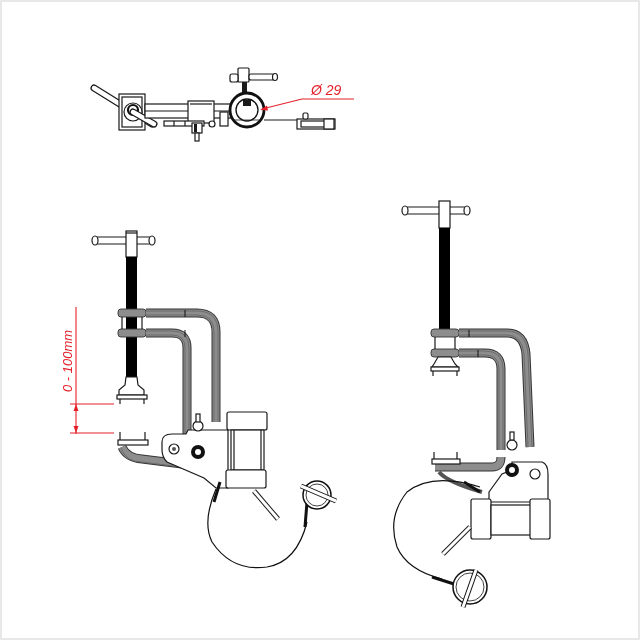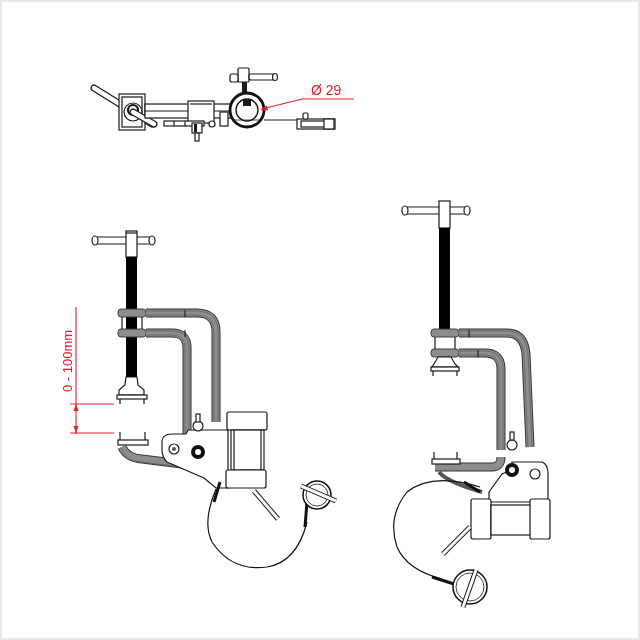--- a/index.html
+++ b/index.html
@@ -1,19 +1,19 @@
 <!DOCTYPE html>
 <html><head>
 <meta charset="utf-8">
 <style>
   html, body { margin: 0; padding: 0; background: #ffffff; }
   body { width: 640px; height: 640px; overflow: hidden; font-family: "Liberation Sans", sans-serif; }
   .frame {
     position: absolute; left: 0; top: 0; width: 640px; height: 640px;
-    box-sizing: border-box; border: 2px solid #e8e8e8; background: #ffffff;
+    box-sizing: border-box; border: 2px solid #e8e8e8; background: #ffffff; font-style: italic;
   }
   svg { position: absolute; left: 0; top: 0; }
   .dim-text { font-family: "Liberation Sans", sans-serif; fill: #e3202a; }
   .ln { stroke: #1a1a1a; fill: none; stroke-width: 1.2; }
   .lnw { stroke: #1a1a1a; fill: #ffffff; stroke-width: 1.2; }
   .thick { stroke: #111; fill: #ffffff; stroke-width: 2.2; }
   .frameband { stroke: #333; fill: #8d8d8d; stroke-width: 0.9; }
   .rail { stroke: #555; stroke-width: 0.6; fill: none; }
   .red { stroke: #e3202a; fill: none; stroke-width: 1.1; }
   .redfill { fill: #e3202a; stroke: none; }

